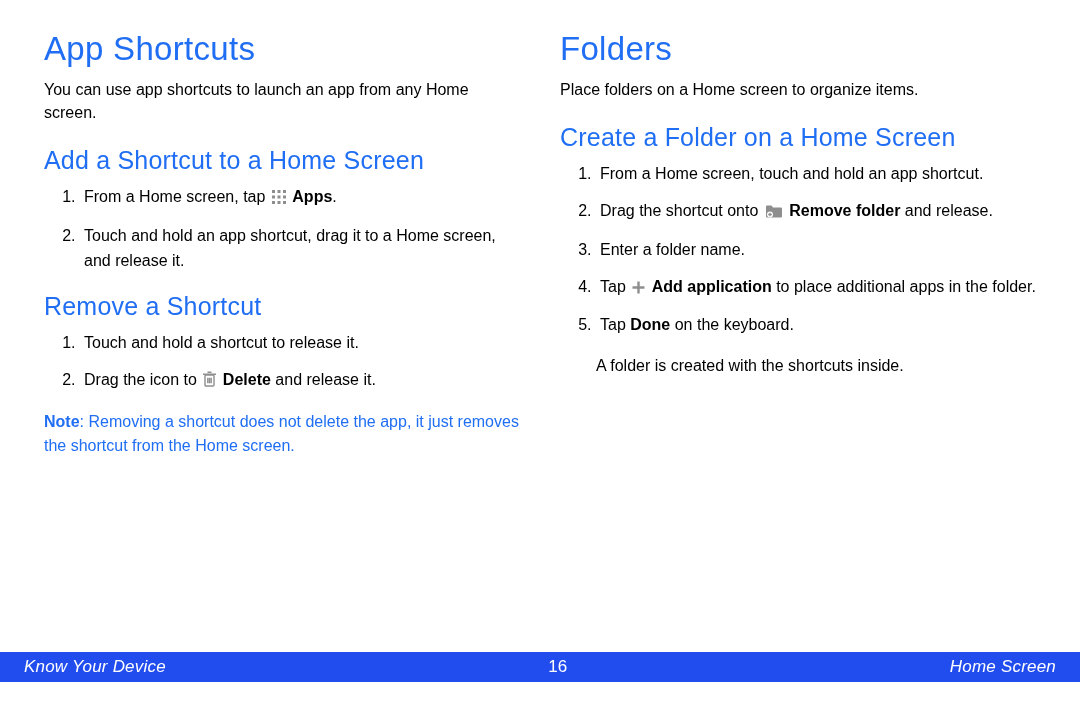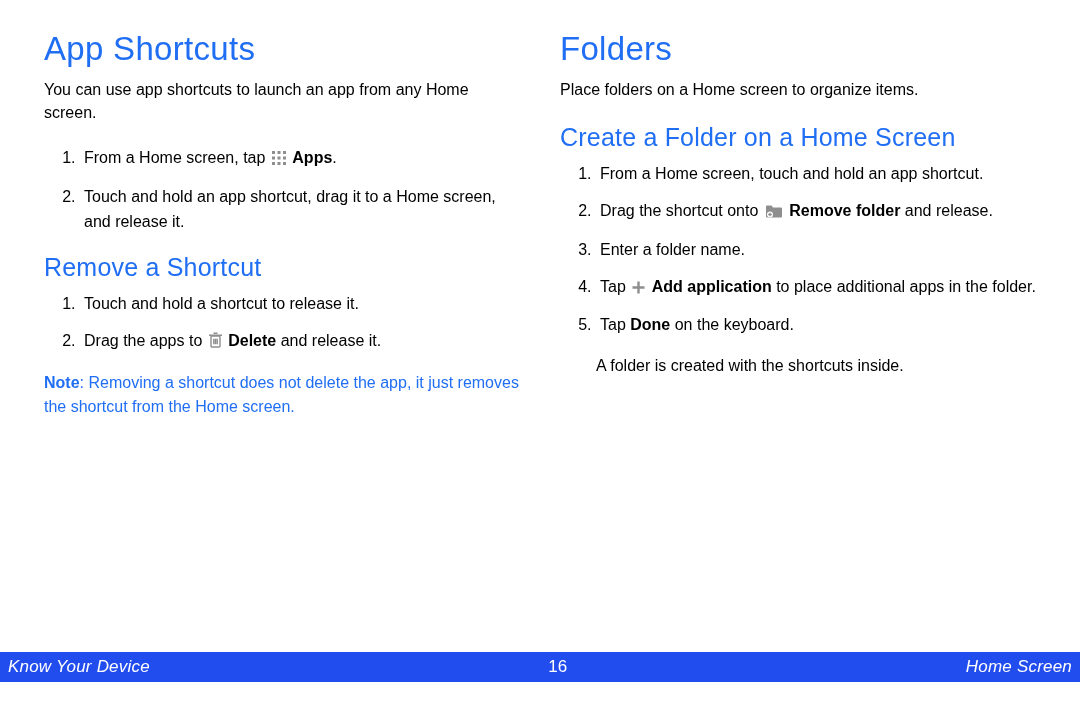--- a/index.html
+++ b/index.html
@@ -10,33 +10,34 @@
   h1 { color: #1f6ef3; font-size: 33px; font-weight: 500; letter-spacing: 0.3px; margin-bottom: 10px; }
   p.lead { font-size: 16px; line-height: 1.45; margin-bottom: 22px; }
   h2 { color: #1f6ef3; font-size: 25px; font-weight: 400; letter-spacing: 0.2px; margin-top: 18px; margin-bottom: 10px; }
   ol { list-style-position: outside; padding-left: 36px; margin-bottom: 16px; }
   ol li { font-size: 16px; line-height: 1.55; padding-left: 4px; margin-bottom: 12px; }
   .bold { font-weight: 700; }
   .note { color: #1f6ef3; font-size: 16px; line-height: 1.5; }
   .note .label { font-weight: 700; }
   .icon { display: inline-block; vertical-align: -2px; margin: 0 2px; }
   .post-list { font-size: 16px; line-height: 1.55; padding-left: 36px; }
-  .footer { position: absolute; left: 0; right: 0; bottom: 0; height: 30px; background: #214cee; color: #fff; display: flex; align-items: center; justify-content: space-between; padding: 0 8px; font-style: italic; font-size: 17px; letter-spacing: 0.2px; }
+  .footer { position: absolute; left: 0; right: 0; bottom: 0; height: 30px; background: #214cee; color: #fff; display: flex; align-items: center; justify-content: space-between; padding: 0 24px; font-style: italic; font-size: 17px; letter-spacing: 0.2px; }
   .footer .page-num { font-style: normal; }
 </style>
 </head>
 <body>
 
 <div class="page">
   <div class="cols">
 
     <div class="col">
       <h1>App Shortcuts</h1>
       <p class="lead">You can use app shortcuts to launch an app from any Home screen.</p>
 
+      <h2>Add a Shortcut to a Home Screen</h2>
       <ol>
         <li>
           <span>From a Home screen, tap </span>
           <span class="icon">
             <svg width="14" height="14" viewBox="0 0 14 14">
               <g fill="#8e8e8e">
                 <rect x="0" y="0" width="3" height="3"></rect>
                   <rect x="5.5" y="0" width="3" height="3"></rect>
                   <rect x="11" y="0" width="3" height="3"></rect>
                 <rect x="0" y="5.5" width="3" height="3"></rect>
@@ -50,21 +51,21 @@
           </span>
           <span class="bold">Apps</span><span>.</span>
         </li>
         <li>Touch and hold an app shortcut, drag it to a Home screen, and release it.</li>
       </ol>
 
       <h2>Remove a Shortcut</h2>
       <ol>
         <li>Touch and hold a shortcut to release it.</li>
         <li>
-          <span>Drag the apps to </span>
+          <span>Drag the icon to </span>
           <span class="icon">
             <svg width="13" height="16" viewBox="0 0 13 16">
                 <g fill="none" stroke="#8e8e8e" stroke-width="1.4">
                   <rect x="2" y="4" width="9" height="11" rx="1"></rect>
                   <path d="M0 3.2h13M4.5 1.2h4"></path>
                   <path d="M4.8 6.8v5.5M6.5 6.8v5.5M8.2 6.8v5.5"></path>
                 </g>
               </svg>
           </span>
           <span class="bold">Delete</span><span> and release it.</span>

